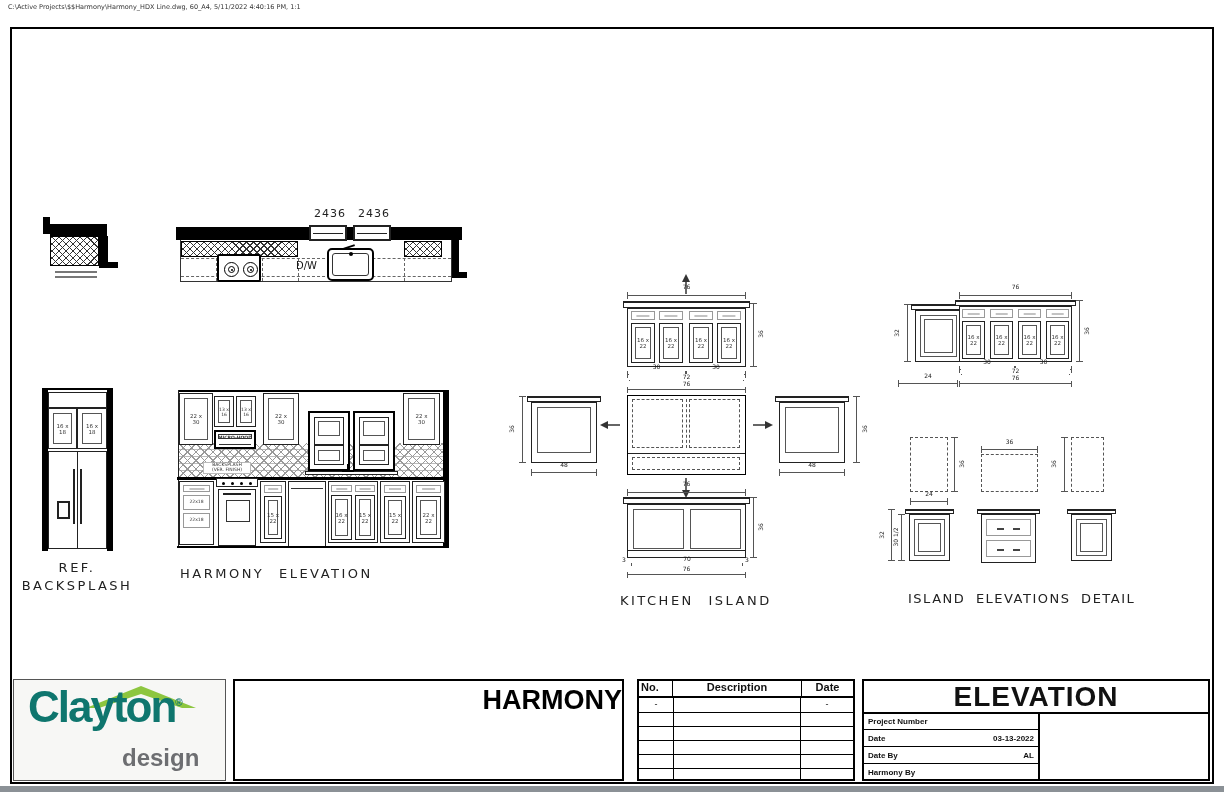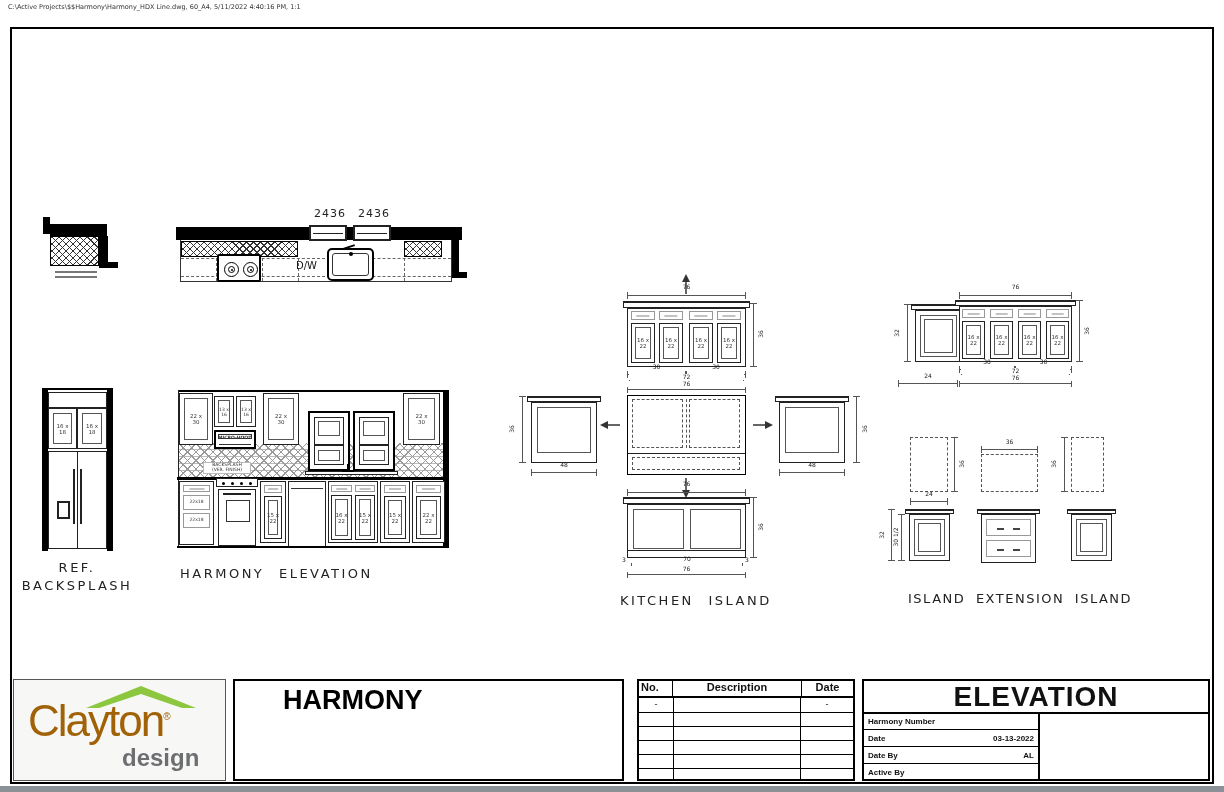--- a/index.html
+++ b/index.html
@@ -442,35 +442,35 @@
         <div style="position:absolute;right:10px;top:8px;width:7px;height:2px;background:#444;"></div>
       </div>
     </div>
 
     <div class="a box" style="left:1067px;top:509px;width:49px;height:5px;border-top-width:2px;"></div>
     <div class="a box" style="left:1071px;top:514px;width:41px;height:47px;border-width:1.5px;">
       <div class="panel" style="left:4px;top:4px;right:4px;bottom:4px;"></div>
       <div class="panel" style="left:8px;top:8px;right:8px;bottom:8px;"></div>
     </div>
 
-    <div class="a biglbl" style="left:908px;top:591px;letter-spacing:1.5px;word-spacing:5px;">ISLAND EXTENSION ISLAND</div>
+    <div class="a biglbl" style="left:908px;top:591px;letter-spacing:1.5px;word-spacing:5px;">ISLAND ELEVATIONS DETAIL</div>
   </div>
 
   <div class="tb">
 
     <div class="tbox" style="left:13px;top:679px;width:213px;height:102px;border-width:1px;border-color:#555;background:#f7f7f5;">
       <svg style="position:absolute;left:72px;top:6px;" width="110" height="22">
         <polygon points="0,22 55,0 110,22 96,22 55,8 13,22" fill="#8dc63f"></polygon>
       </svg>
-      <div style="position:absolute;left:14px;top:19px;font-size:44px;font-weight:normal;color:#a16207;letter-spacing:-2px;line-height:1;"><span>Clayton</span><span style="font-size:10px;vertical-align:super;letter-spacing:0;">®</span></div>
+      <div style="position:absolute;left:14px;top:5px;font-size:44px;font-weight:bold;color:#0f766e;letter-spacing:-2px;line-height:1;"><span>Clayton</span><span style="font-size:10px;vertical-align:super;letter-spacing:0;">®</span></div>
       <div style="position:absolute;left:108px;top:66px;font-size:24px;font-weight:bold;color:#6d6e71;line-height:1;">design</div>
     </div>
 
     <div class="tbox" style="left:233px;top:679px;width:391px;height:102px;">
-      <div style="position:absolute;left:0;right:0;top:4px;text-align:left;font-size:27px;font-weight:bold;line-height:31px;color:#000;margin-left:48px;">
+      <div style="position:absolute;left:0;right:0;top:4px;text-align:right;font-size:27px;font-weight:bold;line-height:31px;color:#000;margin-left:48px;">
         <div>HARMONY</div>
       </div>
     </div>
 
     <div class="tbox" style="left:637px;top:679px;width:218px;height:102px;">
       <div style="position:absolute;left:0;top:0;width:100%;height:17px;border-bottom:2px solid #000;box-sizing:border-box;display:flex;font-weight:bold;font-size:11px;">
         <div class="revcell" style="width:34px;border-right:1px solid #000;padding-left:2px;">No.</div>
         <div class="revcell" style="flex:1;text-align:center;">Description</div>
         <div class="revcell" style="width:52px;border-left:1px solid #000;text-align:center;">Date</div>
       </div>
@@ -482,32 +482,32 @@
       <div style="position:absolute;left:0;top:73px;width:100%;border-top:1px solid #000;"></div>
       <div style="position:absolute;left:0;top:87px;width:100%;border-top:1px solid #000;"></div>
       <div style="position:absolute;left:0;top:18px;width:34px;text-align:center;font-size:9px;">-</div>
       <div style="position:absolute;right:0;top:18px;width:52px;text-align:center;font-size:9px;">-</div>
     </div>
 
     <div class="tbox" style="left:862px;top:679px;width:348px;height:102px;">
       <div style="position:absolute;left:0;top:0;width:100%;height:33px;border-bottom:2px solid #000;box-sizing:border-box;text-align:center;font-size:28px;font-weight:bold;letter-spacing:1px;line-height:31px;">ELEVATION</div>
       <div style="position:absolute;left:0;top:33px;bottom:0;width:176px;border-right:2px solid #000;box-sizing:border-box;font-size:8px;font-weight:bold;">
         <div style="height:16px;border-bottom:1px solid #000;box-sizing:border-box;padding:3px 4px 0;">
-          <span>Harmony Number</span>
+          <span>Project Number</span>
         </div>
         <div style="height:17px;border-bottom:1px solid #000;box-sizing:border-box;padding:4px 4px 0;display:flex;justify-content:space-between;">
           <span>Date</span>
           <span>03-13-2022</span>
         </div>
         <div style="height:17px;border-bottom:1px solid #000;box-sizing:border-box;padding:4px 4px 0;display:flex;justify-content:space-between;">
           <span>Date By</span>
           <span>AL</span>
         </div>
         <div style="height:17px;box-sizing:border-box;padding:4px 4px 0;">
-          <span>Active By</span>
+          <span>Harmony By</span>
         </div>
       </div>
     </div>
   </div>
 
   <div class="a" style="left:0;top:786px;width:1224px;height:6px;background:#8b9196;"></div>
 
 </div>
 
 </body></html>

